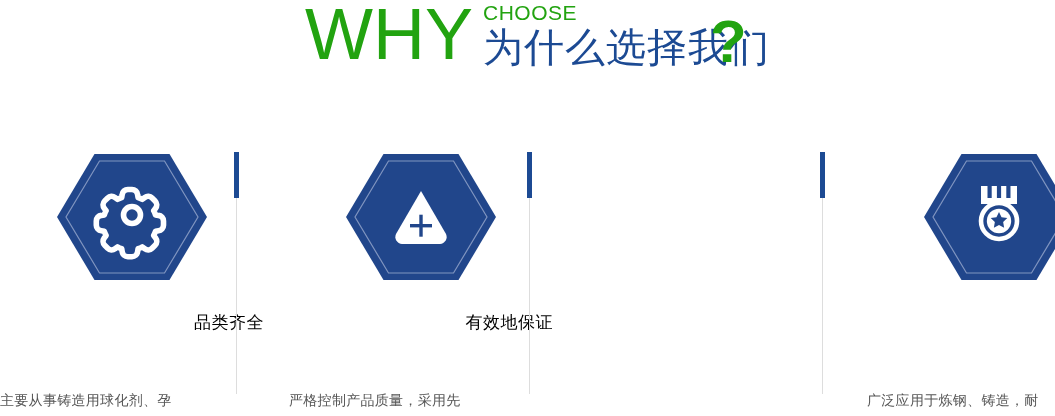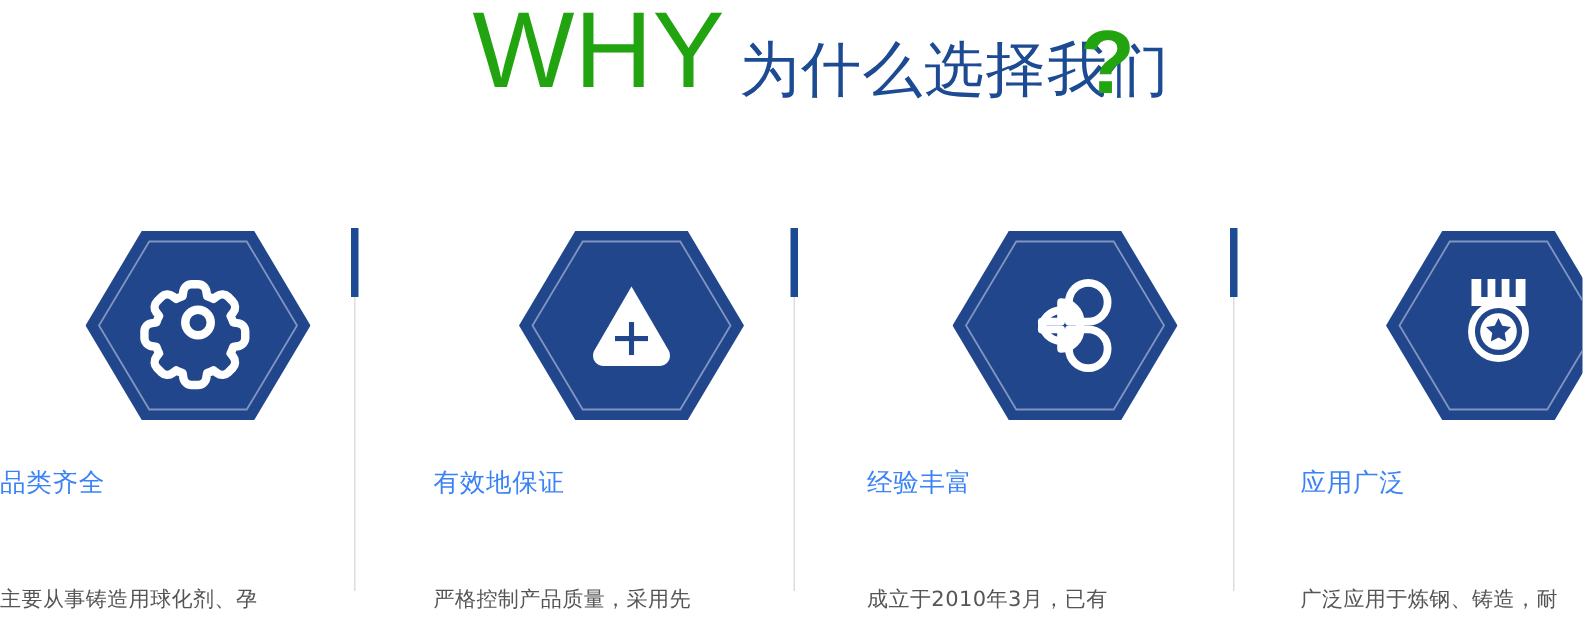--- a/index.html
+++ b/index.html
@@ -18,21 +18,21 @@
   
   .header {
     position: absolute;
     left: 0;
     top: 0;
     width: 1055px;
     height: 95px;
   }
   .header-inner {
     position: absolute;
-    left: 315px;
+    left: 305px;
     top: 0;
     width: 470px;
     height: 95px;
   }
   .hdr-why {
     position: absolute;
     left: 0;
     top: -2px;
     font-size: 72px;
     line-height: 72px;
@@ -106,24 +106,24 @@
     width: 150px;
     height: 130px;
   }
   .hex svg { display: block; }
 
   .card-title {
     position: absolute;
     left: 0;
     top: 172px;
     width: 264px;
-    text-align: left;
+    text-align: right;
     font-size: 17px;
     line-height: 20px;
-    color: #3b82f6;
+    color: #000000;
     font-family: "DejaVu Sans", "Liberation Sans", sans-serif;
     letter-spacing: 0.5px;
   }
   .card-body {
     position: absolute;
     left: 0;
     top: 200px;
     width: 264px;
     text-align: left;
     font-size: 14px;
@@ -161,20 +161,21 @@
   .sep-0 { left: 236px; }
   .sep-1 { left: 529px; }
   .sep-2 { left: 822px; }
 </style>
 </head>
 <body>
 
 <div class="header">
   <div class="header-inner">
     <div class="hdr-why">WHY</div>
+    <div class="hdr-choose">CHOOSE</div>
     <div class="hdr-cn">为什么选择我们</div>
     <div class="hdr-q">?</div>
   </div>
 </div>
 
 <div class="cards">
 
   <div class="card card-0">
     <div class="hex-wrap">
       <div class="hex">
@@ -207,39 +208,20 @@
           </g>
         </svg>
       </div>
     </div>
     <div class="card-title">有效地保证</div>
     <div class="card-body">严格控制产品质量，采用先
 进设备进行检测，有效地保证
 了产品质量的稳定</div>
   </div>
 
-  <div class="card card-2">
-    <div class="hex-wrap">
-      <div class="hex">
-        <svg width="150" height="130" viewBox="0 0 150 130" xmlns="http://www.w3.org/2000/svg">
-          <polygon points="37.5,2 112.5,2 150,65 112.5,128 37.5,128 0,65" fill="#21468b"></polygon>
-          <polygon points="42.5,9 107.5,9 141,65 107.5,121 42.5,121 9,65" fill="none" stroke="#8095c0" stroke-width="1.2"></polygon>
-          <g transform="translate(75,65)" fill="none" stroke="#ffffff" stroke-width="5.2" stroke-linejoin="round" stroke-linecap="round">
-            <path d="M-2.6,-2.6 L-2.6,-15.5 a12.9,12.9 0 1 1 -12.9,12.9 Z"></path>
-            <path d="M2.6,-2.6 L15.5,-2.6 a12.9,12.9 0 1 0 -12.9,-12.9 Z"></path>
-            <path d="M2.6,2.6 L2.6,15.5 a12.9,12.9 0 1 0 12.9,-12.9 Z"></path>
-            <path d="M-2.6,2.6 L-15.5,2.6 a12.9,12.9 0 1 1 12.9,12.9 Z"></path>
-          </g>
-        </svg>
-      </div>
-    </div>
-    <div class="card-title">经验丰富</div>
-    <div class="card-body">成立于2010年3月，已有
-多年生产经验</div>
-  </div>
 
   <div class="card card-3">
     <div class="hex-wrap">
       <div class="hex">
         <svg width="150" height="130" viewBox="0 0 150 130" xmlns="http://www.w3.org/2000/svg">
           <polygon points="37.5,2 112.5,2 150,65 112.5,128 37.5,128 0,65" fill="#21468b"></polygon>
           <polygon points="42.5,9 107.5,9 141,65 107.5,121 42.5,121 9,65" fill="none" stroke="#8095c0" stroke-width="1.2"></polygon>
           <g transform="translate(75,64)">
 
             <rect x="-18" y="-30" width="36" height="18" fill="#ffffff"></rect>

